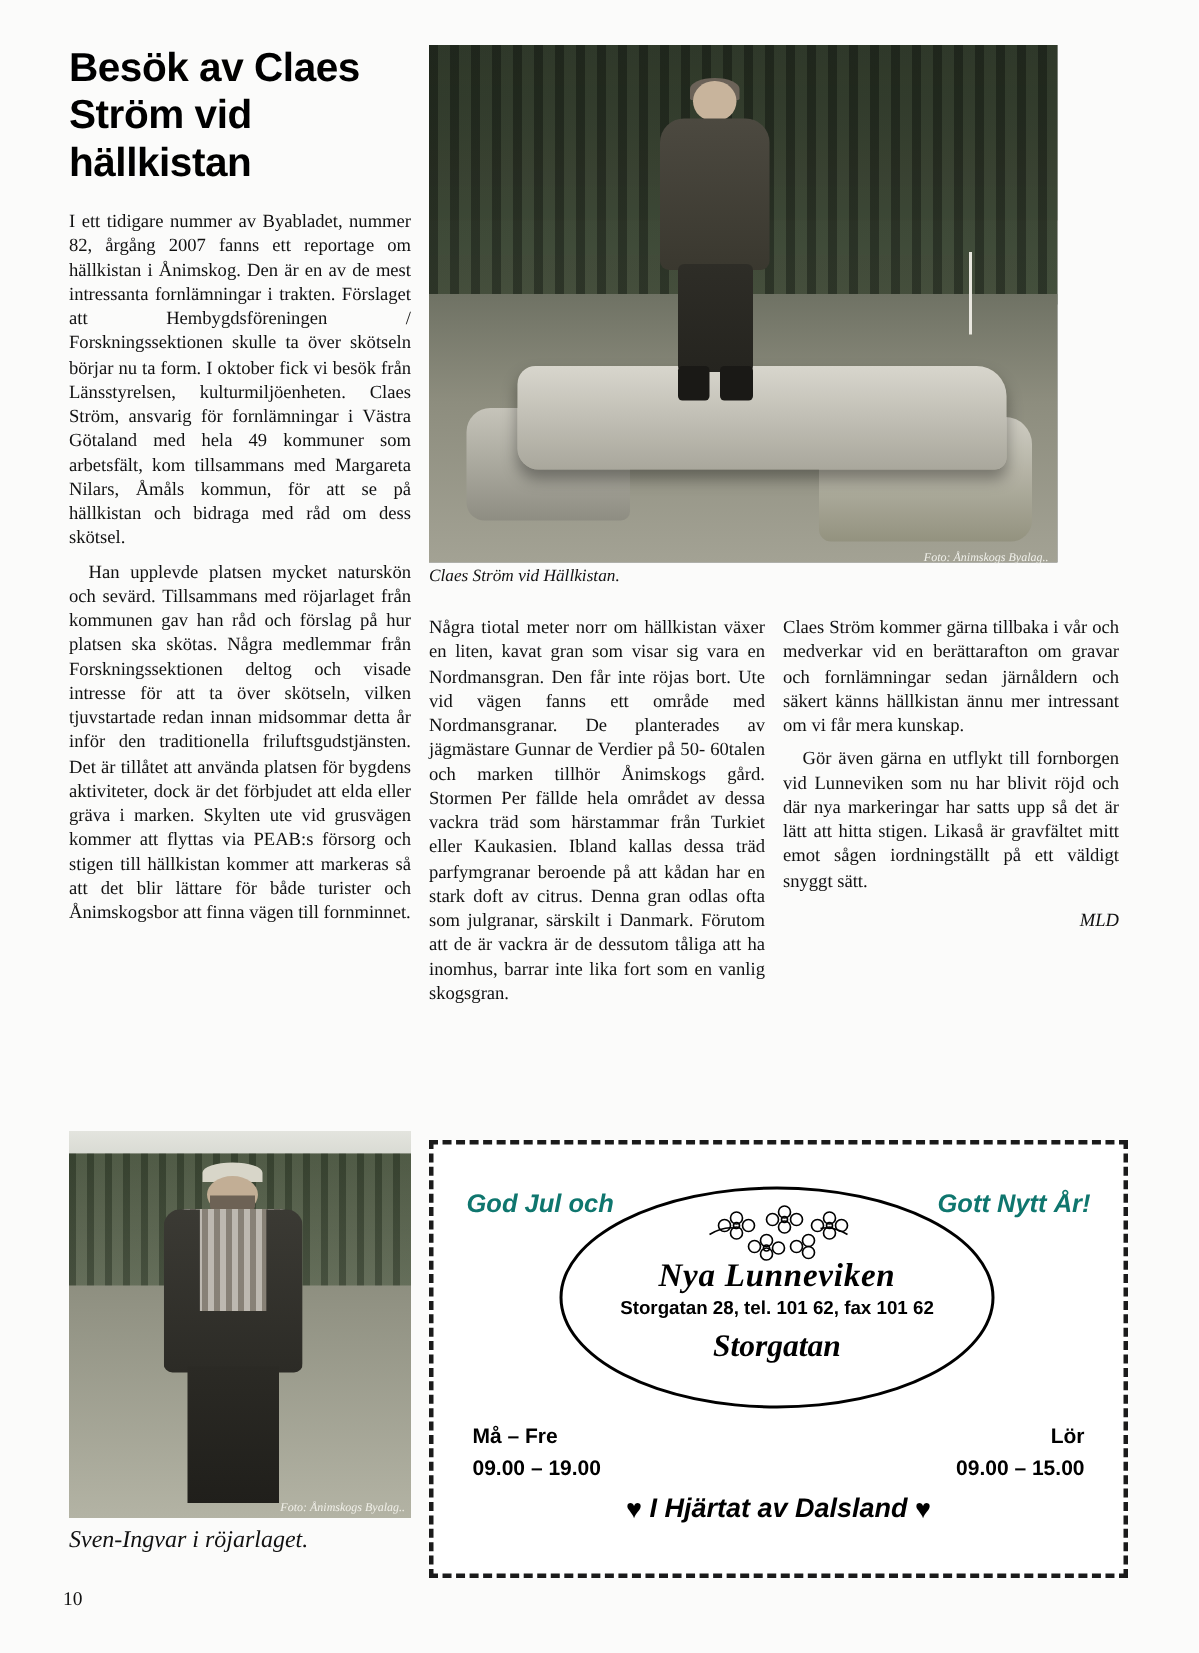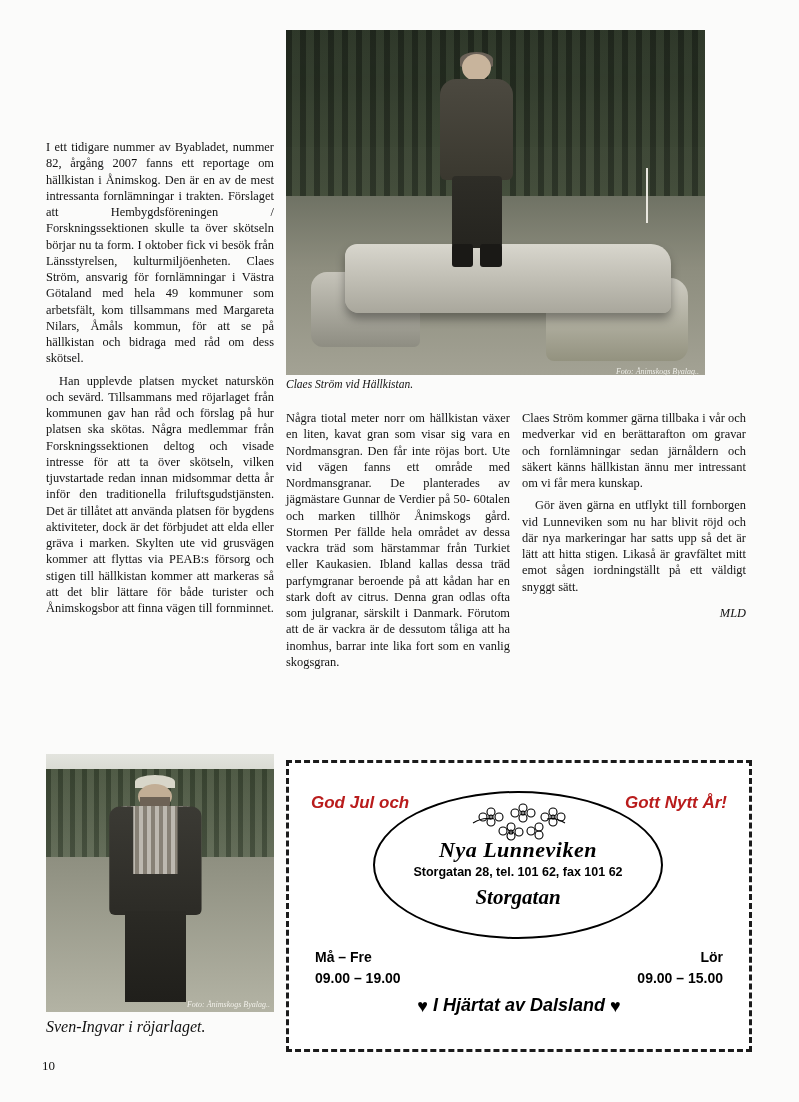--- a/index.html
+++ b/index.html
@@ -245,21 +245,21 @@
     border: 3px dashed #1b1b1b;
     box-sizing: border-box;
   }
   .ad-greet-left, .ad-greet-right {
     position: absolute;
     top: 30px;
     font-family: "Liberation Sans", sans-serif;
     font-style: italic;
     font-weight: bold;
     font-size: 17px;
-    color: #b91c1c;
+    color: #0f766e;
   }
   .ad-greet-left { left: 22px; }
   .ad-greet-right { right: 22px; }
 
   .ad-oval {
     position: absolute;
     left: 84px;
     top: 28px;
     width: 290px;
     height: 148px;
@@ -345,20 +345,21 @@
     font-family: "Liberation Serif", serif;
     font-size: 13px;
     color: #111;
   }
 </style>
 </head>
 <body>
 
 <div class="page">
 
+  <div class="headline">Besök av Claes Ström vid hällkistan</div>
 
   <div class="photo-top">
     <div class="sky"></div>
     <div class="trees"></div>
     <div class="ground"></div>
     <div class="rock-left"></div>
     <div class="rock-right"></div>
     <div class="rock-main"></div>
     <div class="person">
       <div class="hair"></div>

